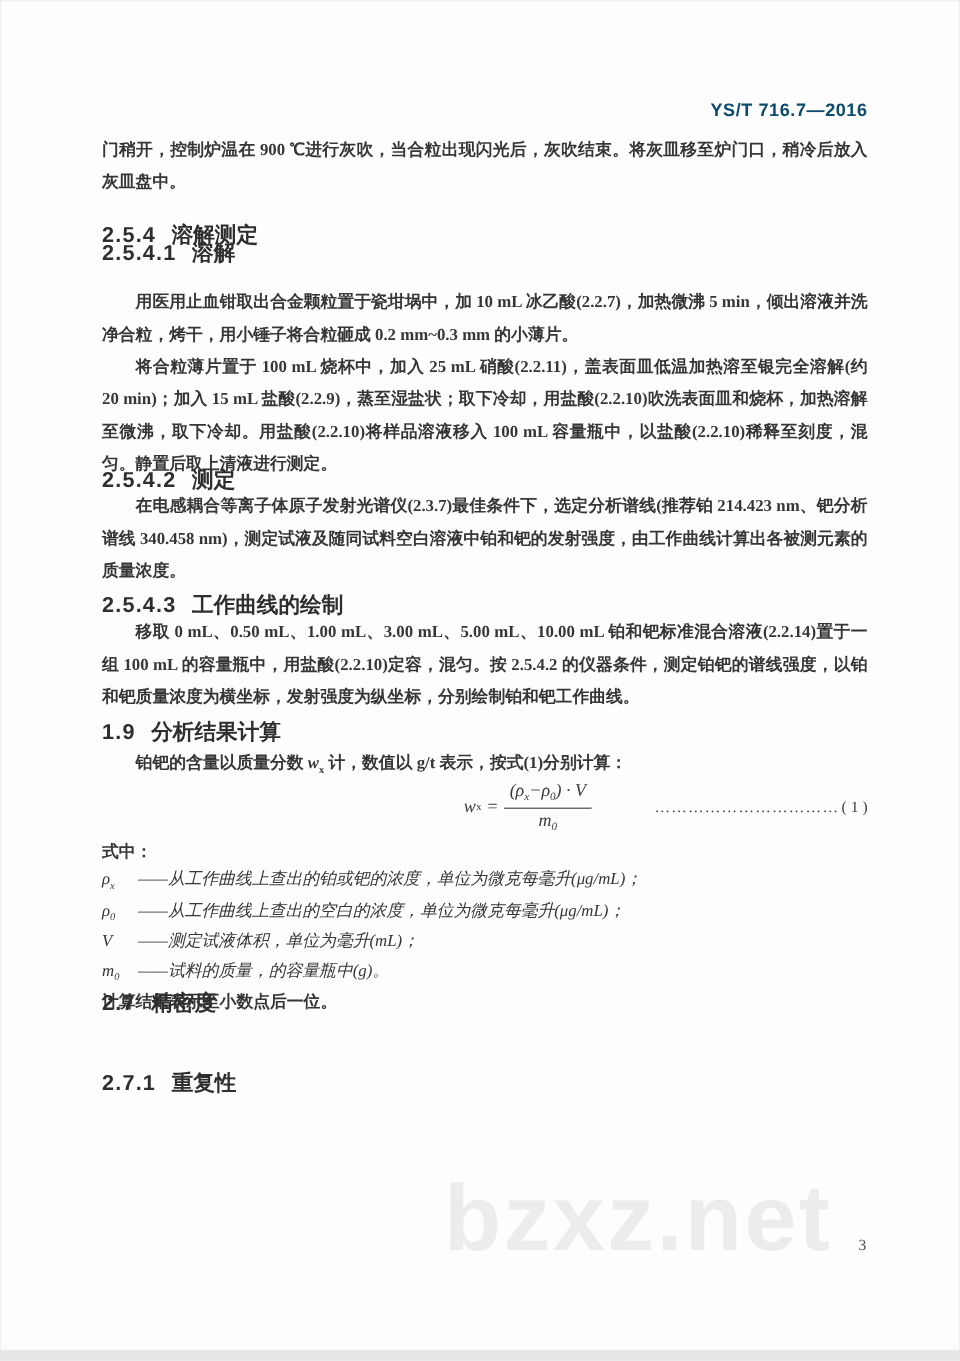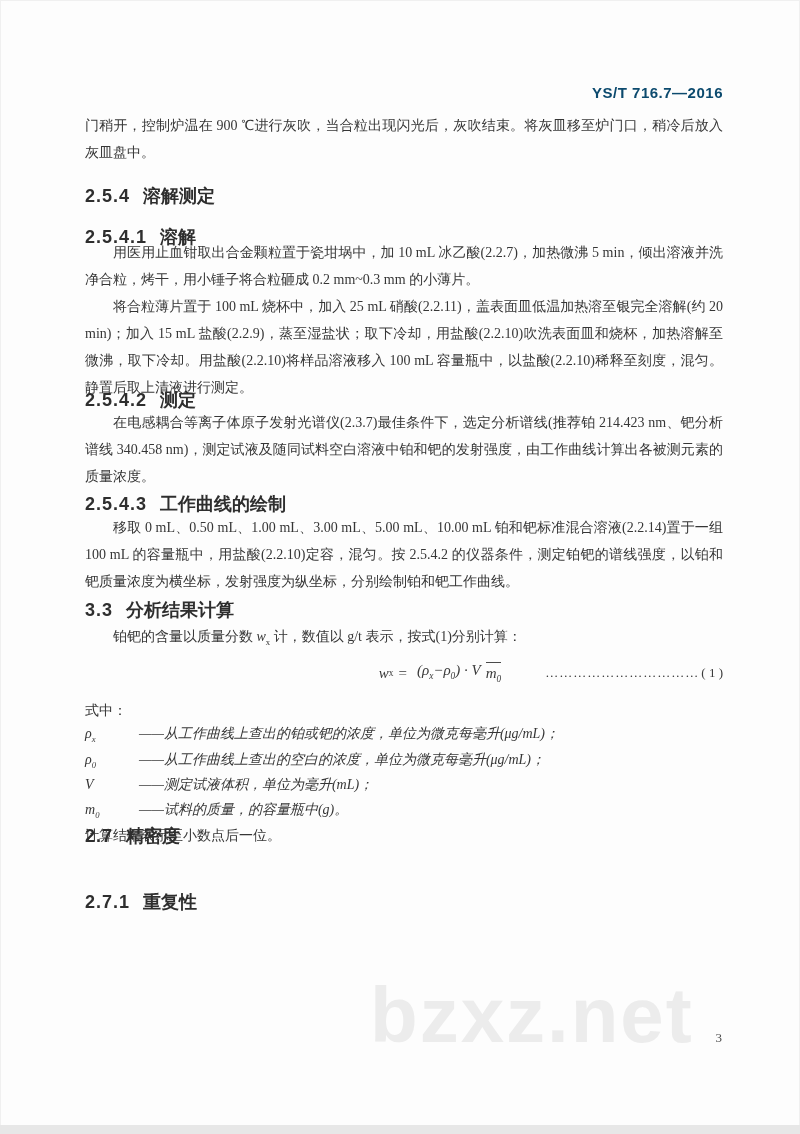--- a/index.html
+++ b/index.html
@@ -20,20 +20,21 @@
     text-align:right;
     font-family:"Liberation Sans", sans-serif;
     font-weight:bold; font-size:15px; letter-spacing:0.5px;
     color:#0c4a6e;
   }
   .content { position:absolute; left:85px; top:0; width:638px; height:1134px; }
   .blk { position:absolute; left:0; right:0; margin:0; }
   .p {
     font-size:14px; line-height:27px; text-align:justify;
     color:#363636;
+    font-weight:bold;
   }
   .indent { text-indent:2em; }
   .h {
     font-family:"Liberation Sans", sans-serif;
     font-weight:bold; font-size:18px; line-height:20px;
     color:#2e2e2e;
   }
   .h .hnum { margin-right:13px; letter-spacing:1px; }
   i.var { font-style:italic; font-family:"Liberation Serif", serif; }
   sub { font-size:0.62em; }
@@ -41,28 +42,28 @@
   .formula-row {
     display:grid; grid-template-columns:1fr auto 1fr;
     align-items:center; height:46px;
   }
   .formula {
     grid-column:2; transform:translateX(36px);
     font-size:15px; display:inline-flex; align-items:center;
     color:#3a3a3a;
   }
   .feq { margin:0 5px; }
-  .frac { display:inline-flex; flex-direction:row; text-align:center; vertical-align:middle; }
+  .frac { display:inline-flex; flex-direction:column; text-align:center; vertical-align:middle; }
   .fnum { font-style:italic; padding:0 5px 3px; }
   .fden { border-top:1.2px solid #4a4a4a; padding-top:2px; font-style:italic; }
   .f-right { grid-column:3; text-align:right; white-space:nowrap; font-size:13px; color:#3a3a3a; }
   .f-dots { letter-spacing:1px; }
   .f-eqno { margin-left:2px; }
   
-  .def { display:flex; font-size:14px; line-height:24px;gap:24px; }
+  .def { display:flex; font-size:14px; line-height:24px; }
   .def-sym { flex:none; width:30px; font-style:italic; }
   .def-text { flex:1;font-style:italic; }
   .watermark {
     position:absolute; left:370px; top:976px;
     font-family:"Liberation Sans", sans-serif;
     font-weight:bold; font-size:78px; line-height:78px;
     color:#ececec; letter-spacing:2px;
     user-select:none;
   }
   .page-num {
@@ -78,35 +79,35 @@
   <div class="header-code">YS/T 716.7—2016</div>
 
   <div class="watermark">bzxz.net</div>
 
   <div class="content">
 
     <p class="blk p" style="top:112px;">门稍开，控制炉温在 900 ℃进行灰吹，当合粒出现闪光后，灰吹结束。将灰皿移至炉门口，稍冷后放入灰皿盘中。</p>
 
     <h3 class="blk h" style="top:186px;"><span class="hnum">2.5.4</span><span>溶解测定</span></h3>
 
-    <h3 class="blk h" style="top:227px;"><span class="hnum">2.5.4.1</span><span>溶解</span></h3>
+    <h3 class="blk h" style="top:201px;"><span class="hnum">2.5.4.1</span><span>溶解</span></h3>
 
     <p class="blk p indent" style="top:239px;">用医用止血钳取出合金颗粒置于瓷坩埚中，加 10 mL 冰乙酸(2.2.7)，加热微沸 5 min，倾出溶液并洗净合粒，烤干，用小锤子将合粒砸成 0.2 mm~0.3 mm 的小薄片。</p>
 
     <p class="blk p indent" style="top:293px;">将合粒薄片置于 100 mL 烧杯中，加入 25 mL 硝酸(2.2.11)，盖表面皿低温加热溶至银完全溶解(约 20 min)；加入 15 mL 盐酸(2.2.9)，蒸至湿盐状；取下冷却，用盐酸(2.2.10)吹洗表面皿和烧杯，加热溶解至微沸，取下冷却。用盐酸(2.2.10)将样品溶液移入 100 mL 容量瓶中，以盐酸(2.2.10)稀释至刻度，混匀。静置后取上清液进行测定。</p>
 
     <h3 class="blk h" style="top:390px;"><span class="hnum">2.5.4.2</span><span>测定</span></h3>
 
     <p class="blk p indent" style="top:409px;">在电感耦合等离子体原子发射光谱仪(2.3.7)最佳条件下，选定分析谱线(推荐铂 214.423 nm、钯分析谱线 340.458 nm)，测定试液及随同试料空白溶液中铂和钯的发射强度，由工作曲线计算出各被测元素的质量浓度。</p>
 
     <h3 class="blk h" style="top:494px;"><span class="hnum">2.5.4.3</span><span>工作曲线的绘制</span></h3>
 
     <p class="blk p indent" style="top:514px;">移取 0 mL、0.50 mL、1.00 mL、3.00 mL、5.00 mL、10.00 mL 铂和钯标准混合溶液(2.2.14)置于一组 100 mL 的容量瓶中，用盐酸(2.2.10)定容，混匀。按 2.5.4.2 的仪器条件，测定铂钯的谱线强度，以铂和钯质量浓度为横坐标，发射强度为纵坐标，分别绘制铂和钯工作曲线。</p>
 
-    <h3 class="blk h" style="top:600px;"><span class="hnum">3.3</span><span>分析结果计算</span></h3>
+    <h3 class="blk h" style="top:600px;"><span class="hnum">1.9</span><span>分析结果计算</span></h3>
 
     <p class="blk p indent" style="top:623px;"><span>铂钯的含量以质量分数 </span><i class="var">w</i><sub>x</sub><span> 计，数值以 g/t 表示，按式(1)分别计算：</span></p>
 
     <div class="blk formula-row" style="top:650px;">
       <span class="formula">
         <i class="var">w</i>
           <sub>x</sub>
           <span class="feq">=</span>
           <span class="frac">
             <span class="fnum"><span>(ρ</span><sub>x</sub><span>−ρ</span><sub>0</sub><span>) · V</span></span>

